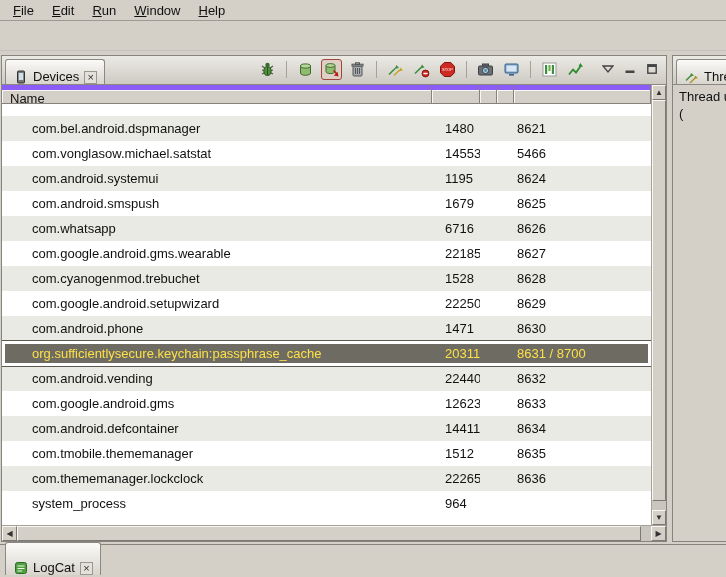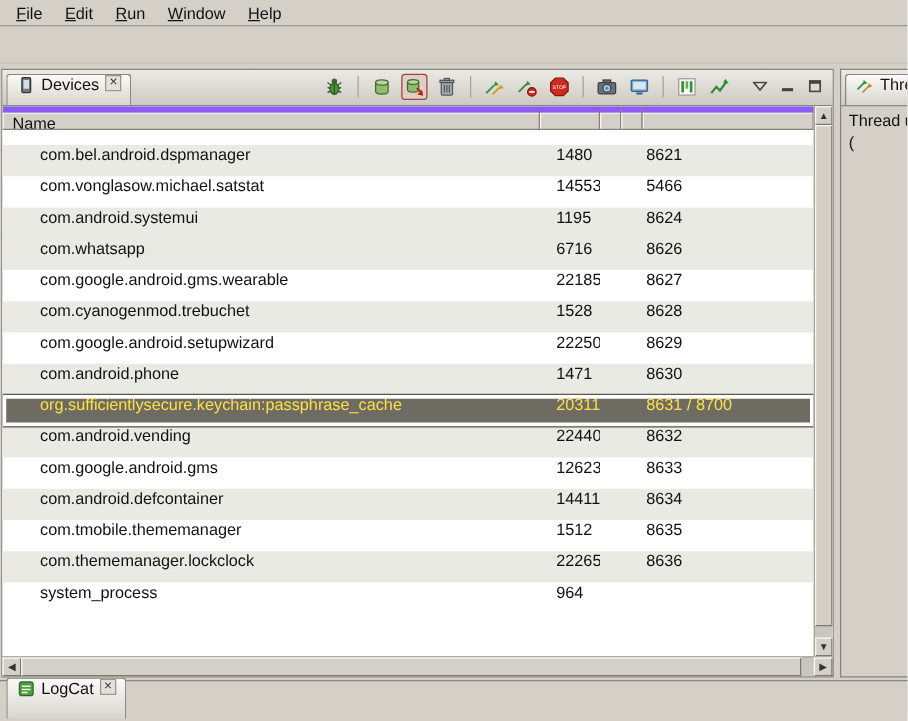--- a/index.html
+++ b/index.html
@@ -7,38 +7,38 @@
 body{font-family:"Liberation Sans",sans-serif;font-size:13px;background:var(--chrome,#d4d0c8);color:#111;overflow:hidden;cursor:default}
 .menubar{display:flex;align-items:center;height:21px;padding-left:4px;border-bottom:1px solid #9c9a92}
 .menu-item{padding:4px 9px}
 .menu-item::first-letter{text-decoration:underline}
 .toolbar-strip{height:30px;border-bottom:1px solid #c6c3bb}
 .main{display:flex;height:493px;padding:4px 0 2px 1px}
 .left-pane{width:666px;display:flex;flex-direction:column;border:1px solid #86847e;background:var(--chrome,#d4d0c8)}
 .sash{width:5px}
 .right-pane{flex:1;border:1px solid #86847e;border-right:none;overflow:hidden;display:flex;flex-direction:column}
 .tabbar{height:29px;flex:0 0 29px;display:flex;align-items:flex-end;background:linear-gradient(#eceae5,#cdcac2);border-bottom:1px solid #8a8880;white-space:nowrap}
-.view-tab{height:25px;display:flex;align-items:flex-start;gap:5px;padding:0 7px;background:linear-gradient(#fbfaf8,#d8d5cd);border:1px solid #8a8880;border-bottom:none;border-radius:3px 3px 0 0;margin-left:3px;flex:0 0 auto}
+.view-tab{height:25px;display:flex;align-items:flex-end;gap:5px;padding:0 7px;background:linear-gradient(#fbfaf8,#d8d5cd);border:1px solid #8a8880;border-bottom:none;border-radius:3px 3px 0 0;margin-left:3px;flex:0 0 auto}
 .closebox{font-size:11px;line-height:1;color:#333;width:13px;height:13px;display:flex;align-items:center;justify-content:center;border:1px solid #9a978f;background:#e4e1da}
 .view-toolbar{margin-left:auto;display:flex;align-items:center;gap:5px;padding:0 6px 2px 0;height:100%}
 .ticon{width:21px;height:21px;display:flex;align-items:center;justify-content:center;flex:0 0 auto}
 .ticon.pressed{border:1px solid #a04338;border-radius:3px;background:#decfc7}
 .tsep{width:1px;height:17px;background:#a5a29a;margin:0 3px;flex:0 0 1px}
 .wbtn{width:17px;height:17px;display:flex;align-items:center;justify-content:center;flex:0 0 auto}
 .table-wrap{flex:1;display:flex;overflow:hidden;background:#fff}
 .grid{flex:1;display:flex;flex-direction:column;overflow:hidden}
 .thead{display:flex;height:19px;flex:0 0 19px;background:var(--chrome,#d4d0c8)}
 .th{border-top:5px solid #8b5cf6;border-bottom:1px solid #84827a;border-right:1px solid #84827a;box-shadow:inset 1px 1px 0 #f8f7f4;padding:1px 8px;overflow:hidden;white-space:nowrap}
 .th.c-name{flex:0 0 430px}
 .th.c-pid{flex:0 0 48px}
 .th.c-n{flex:0 0 14px}
 .th.c-port{flex:1;border-right:1px solid #84827a}
 .tbody{flex:1;background:#fff;overflow:hidden}
 .spacer-row{height:12px;background:#fff}
-.trow{display:flex;height:25px;white-space:nowrap}
+.trow{display:flex;height:25px;align-items:center;white-space:nowrap}
 .trow.stripe{background:var(--stripe,#e9eae3)}
 .trow.selected{background:var(--selected-row-bg,#6e6b62);color:#fde047;box-shadow:inset 0 0 0 3px #fff;outline:1px solid #5a584f}
 .cell{overflow:hidden;white-space:nowrap}
 .c2-name{flex:0 0 430px;padding-left:30px}
 .c2-pid{flex:0 0 48px;padding-left:13px}
 .c2-n{flex:0 0 14px}
 .c2-port{flex:1;padding-left:9px}
 .vscroll{flex:0 0 15px;display:flex;flex-direction:column;background:#c9c6be;border-left:1px solid #a5a29a}
 .sbtn{flex:0 0 15px;height:15px;background:var(--chrome,#d4d0c8);border:1px solid;border-color:#f8f7f4 #7b7972 #7b7972 #f8f7f4;display:flex;align-items:center;justify-content:center}
 .sbtn span{font-size:8px;color:#333;line-height:1}
@@ -215,20 +215,27 @@
     <div class="cell c2-n"></div>
     <div class="cell c2-port">5466</div>
   </div>
               <div class="trow stripe">
     <div class="cell c2-name">com.android.systemui</div>
     <div class="cell c2-pid">1195</div>
     <div class="cell c2-n"></div>
     <div class="cell c2-n"></div>
     <div class="cell c2-port">8624</div>
   </div>
+              <div class="trow">
+    <div class="cell c2-name">com.android.smspush</div>
+    <div class="cell c2-pid">1679</div>
+    <div class="cell c2-n"></div>
+    <div class="cell c2-n"></div>
+    <div class="cell c2-port">8625</div>
+  </div>
               <div class="trow stripe">
     <div class="cell c2-name">com.whatsapp</div>
     <div class="cell c2-pid">6716</div>
     <div class="cell c2-n"></div>
     <div class="cell c2-n"></div>
     <div class="cell c2-port">8626</div>
   </div>
               <div class="trow">
     <div class="cell c2-name">com.google.android.gms.wearable</div>
     <div class="cell c2-pid">22185</div>

